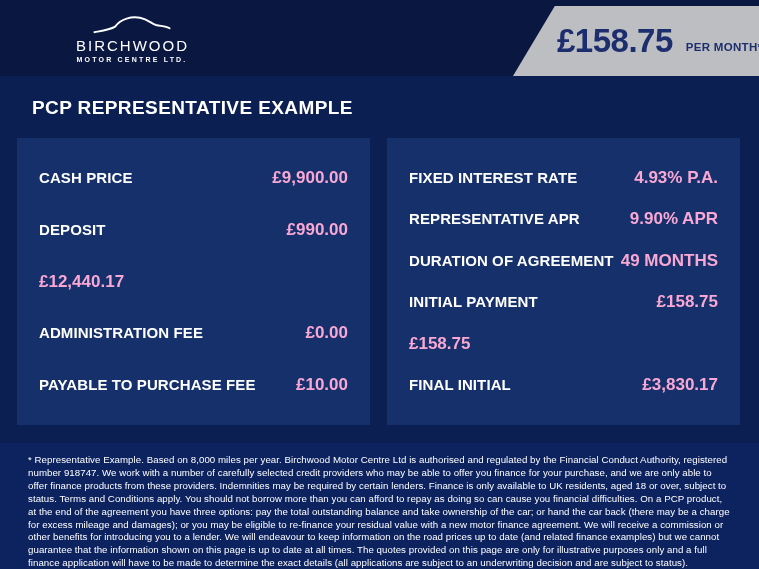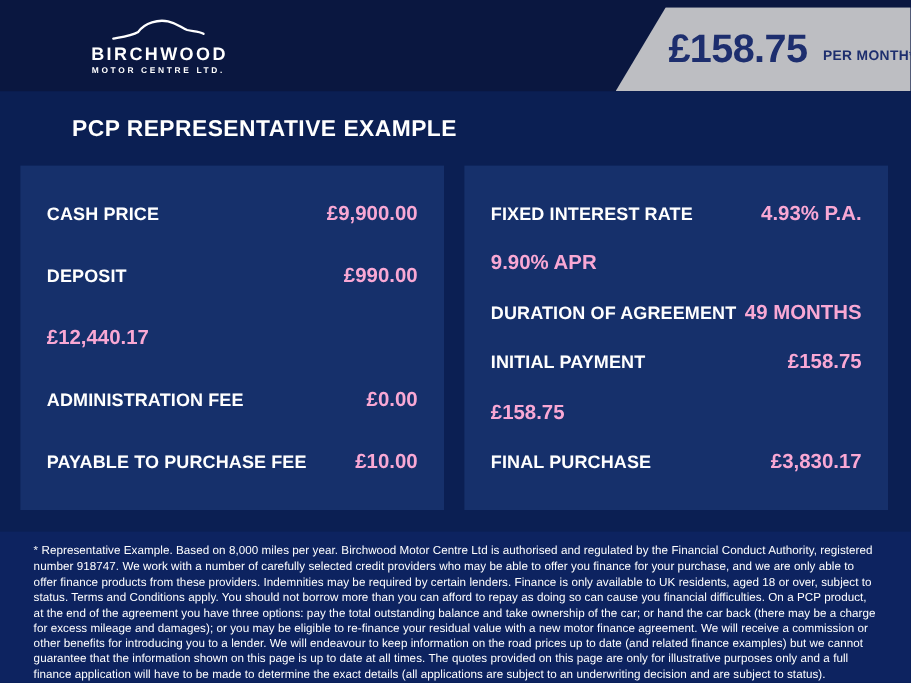--- a/index.html
+++ b/index.html
@@ -19,21 +19,21 @@
     position: absolute;
     left: 76px;
     top: 13px;
     width: 112px;
     text-align: center;
     color: #ffffff;
   }
   .logo-car { display: block; margin: 0 auto 1px; }
   .logo-name {
     font-size: 15px;
-    font-weight: 700;
+    font-weight: 400;
     letter-spacing: 2px;
     line-height: 16px;
   }
   .logo-sub {
     font-size: 7px;
     font-weight: 700;
     letter-spacing: 2.2px;
     margin-top: 2px;
   }
   .price-banner {
@@ -64,21 +64,21 @@
     white-space: nowrap;
   }
 
   
   .main {
     height: 367px;
     background: #0B1F53;
     padding-top: 21px;
   }
   .heading {
-    margin-left: 60px;
+    margin-left: 32px;
     color: #ffffff;
     font-size: 19px;
     font-weight: 700;
     letter-spacing: 0.4px;
   }
   .panels {
     display: flex;
     gap: 17px;
     margin: 19px 19px 0 17px;
   }
@@ -166,35 +166,36 @@
         <span class="fvalue">£10.00</span>
       </div>
     </div>
 
     <div class="panel">
       <div class="frow">
         <span class="flabel">FIXED INTEREST RATE</span>
         <span class="fvalue">4.93% P.A.</span>
       </div>
       <div class="frow">
+        <span class="flabel">REPRESENTATIVE APR</span>
         <span class="fvalue">9.90% APR</span>
       </div>
       <div class="frow">
         <span class="flabel">DURATION OF AGREEMENT</span>
         <span class="fvalue">49 MONTHS</span>
       </div>
       <div class="frow">
         <span class="flabel">INITIAL PAYMENT</span>
         <span class="fvalue">£158.75</span>
       </div>
       <div class="frow">
         <span class="fvalue">£158.75</span>
       </div>
       <div class="frow">
-        <span class="flabel">FINAL PURCHASE</span>
+        <span class="flabel">FINAL INITIAL</span>
         <span class="fvalue">£3,830.17</span>
       </div>
     </div>
   </div>
 </div>
 
 <div class="footer">
   <div class="disclaimer">* Representative Example. Based on 8,000 miles per year. Birchwood Motor Centre Ltd is authorised and regulated by the Financial Conduct Authority, registered number 918747. We work with a number of carefully selected credit providers who may be able to offer you finance for your purchase, and we are only able to offer finance products from these providers. Indemnities may be required by certain lenders. Finance is only available to UK residents, aged 18 or over, subject to status. Terms and Conditions apply. You should not borrow more than you can afford to repay as doing so can cause you financial difficulties. On a PCP product, at the end of the agreement you have three options: pay the total outstanding balance and take ownership of the car; or hand the car back (there may be a charge for excess mileage and damages); or you may be eligible to re-finance your residual value with a new motor finance agreement. We will receive a commission or other benefits for introducing you to a lender. We will endeavour to keep information on the road prices up to date (and related finance examples) but we cannot guarantee that the information shown on this page is up to date at all times. The quotes provided on this page are only for illustrative purposes only and a full finance application will have to be made to determine the exact details (all applications are subject to an underwriting decision and are subject to status). Birchwood Motor Centre Ltd acts as a credit broker and not a lender. Address: Upper Rainham Road, Hornchurch, RM12 4EU</div>
 </div>
 

